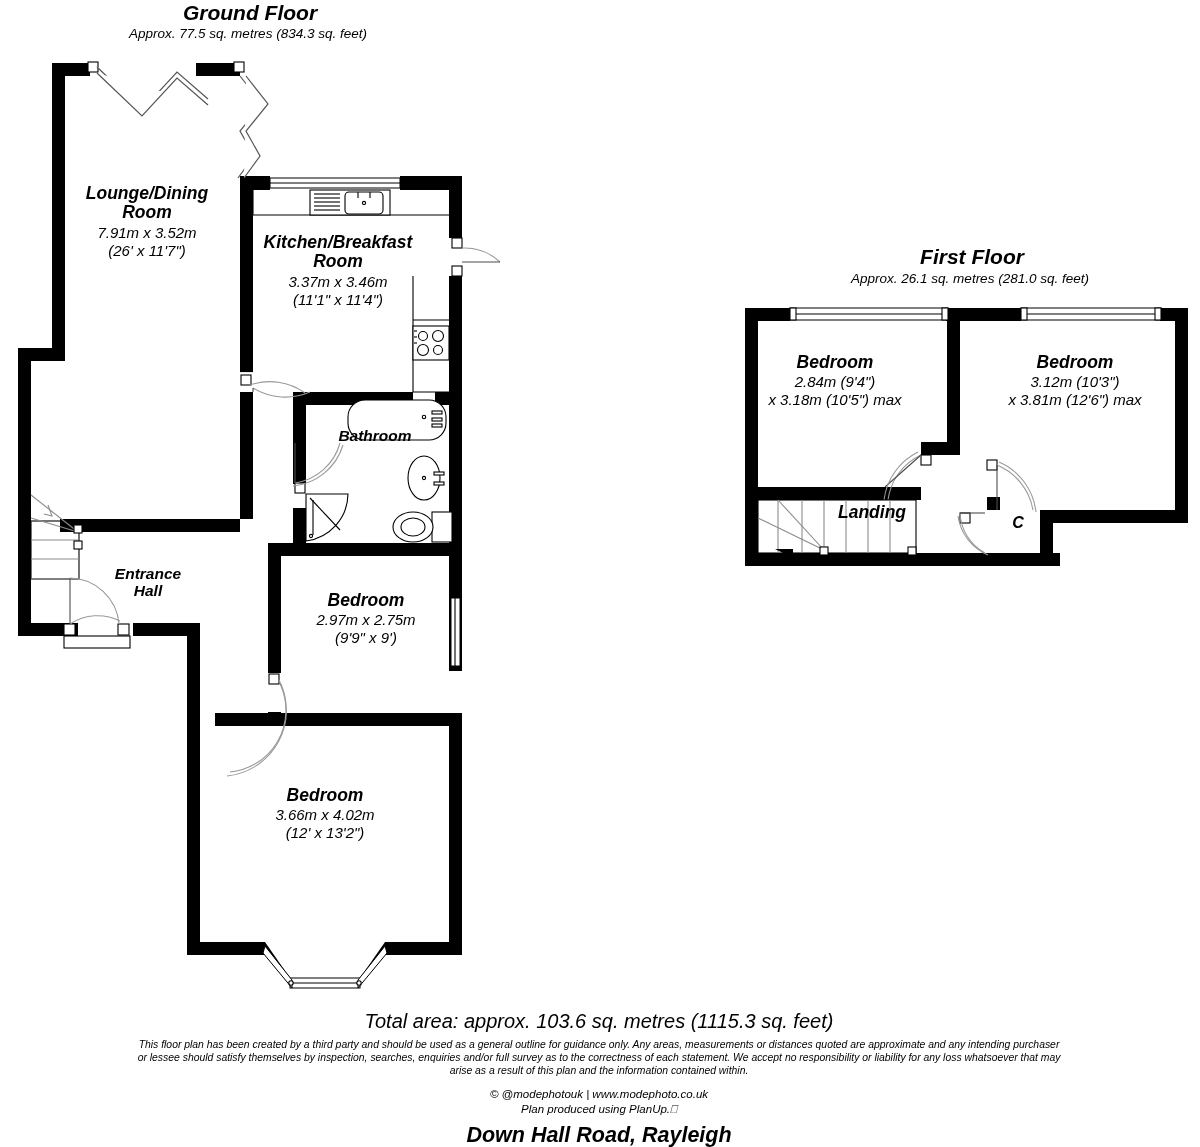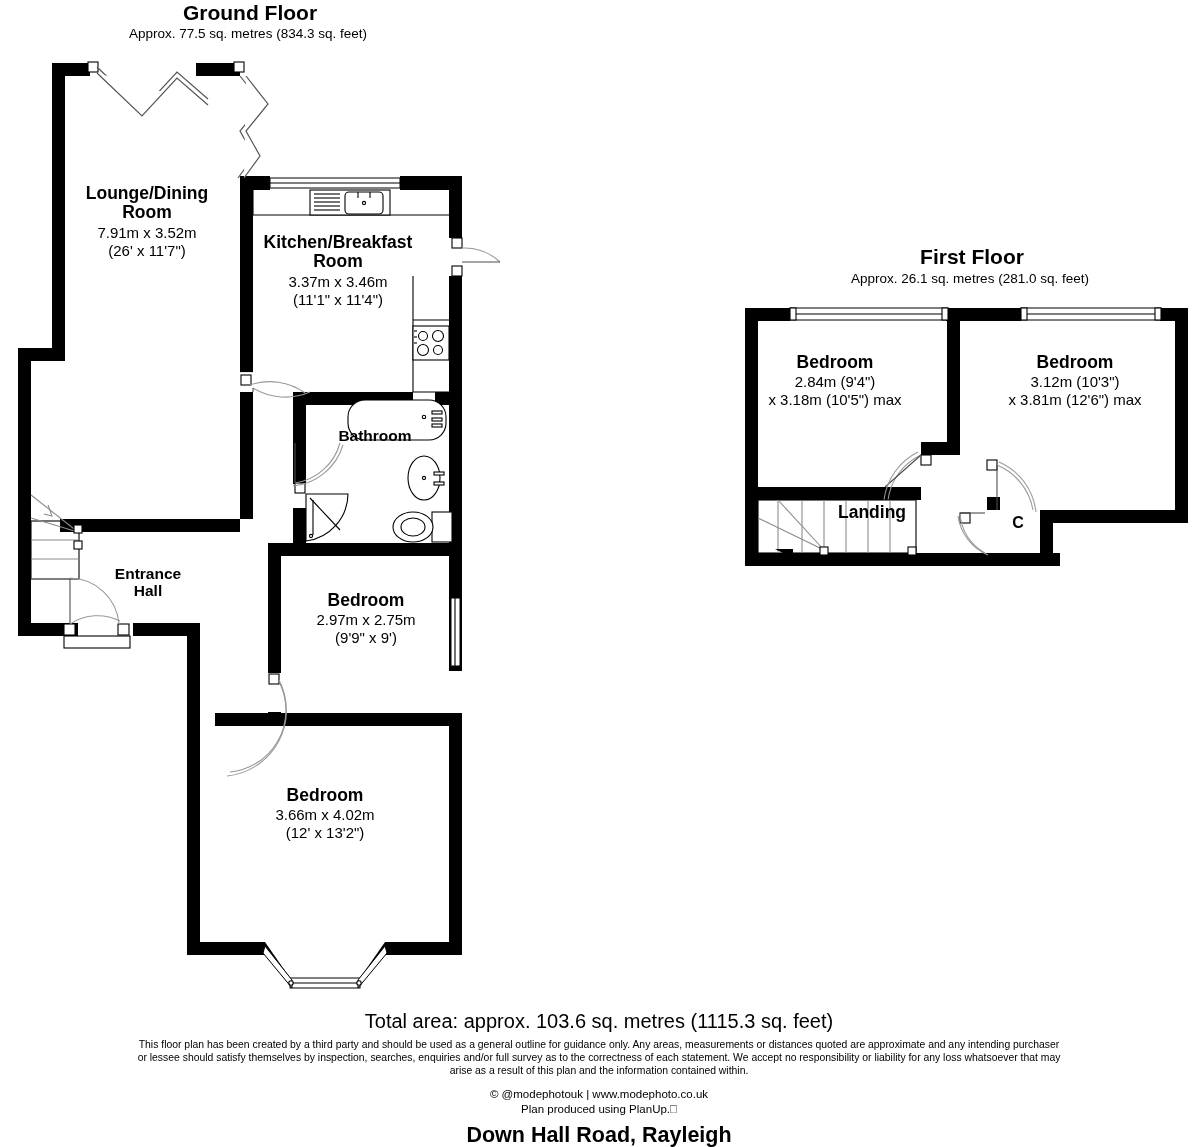--- a/index.html
+++ b/index.html
@@ -11,20 +11,21 @@
     width: 1200px;
     height: 1147px;
     position: relative;
     font-family: "Liberation Sans", sans-serif;
     color: #000000;
     overflow: hidden;
   }
   .plan-root {
     position: absolute;
     inset: 0;
+    font-style: italic;
   }
   svg.floorplan {
     position: absolute;
     left: 0;
     top: 0;
     width: 1200px;
     height: 1147px;
   }
   .t-heading {
     font-weight: bold;

